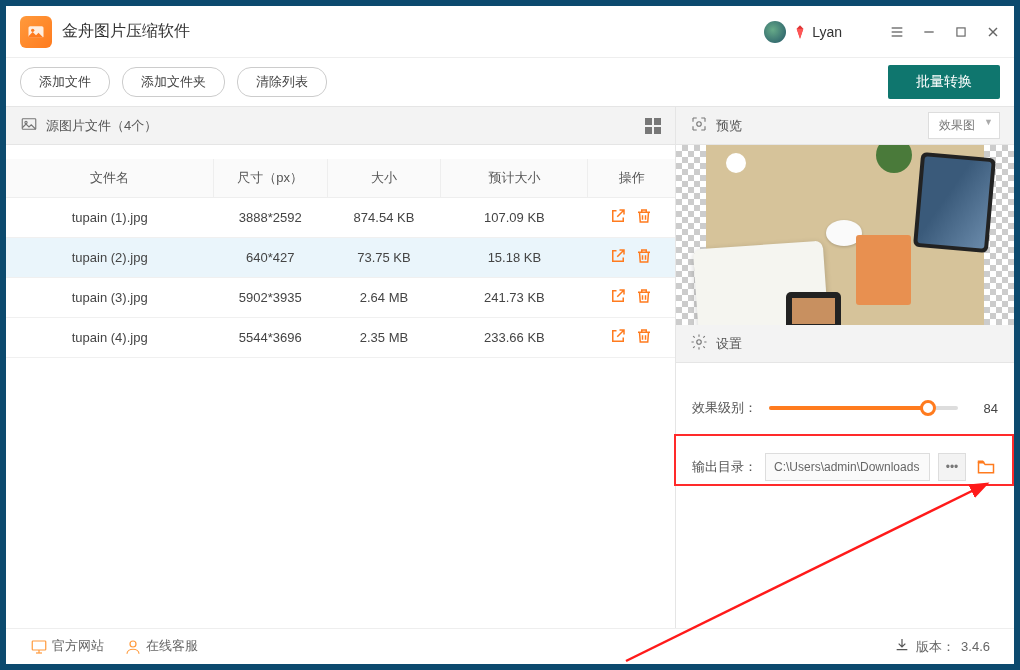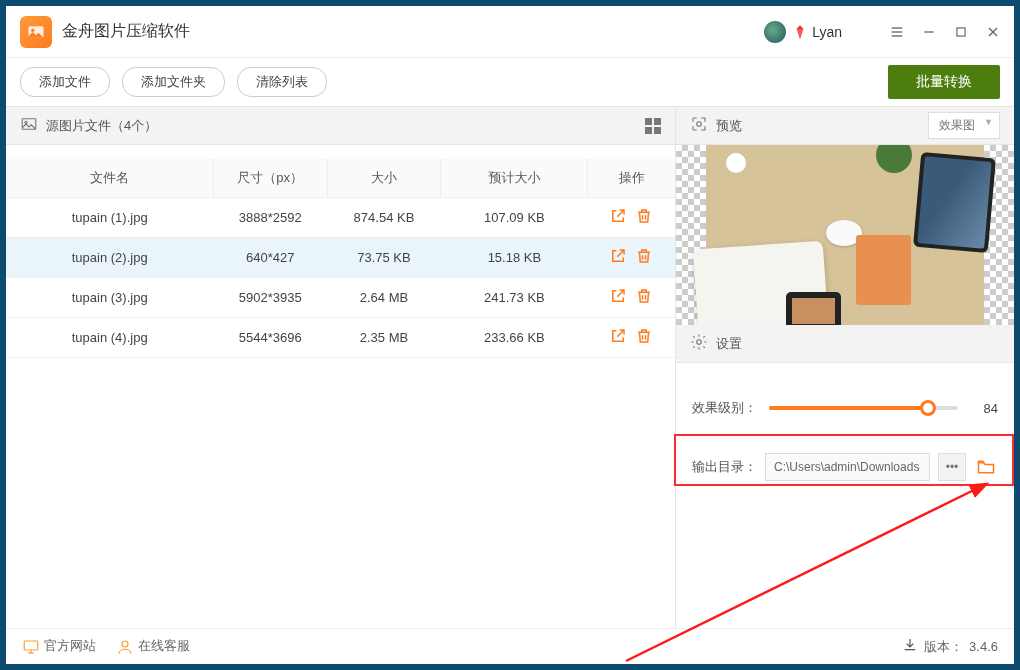--- a/index.html
+++ b/index.html
@@ -14,21 +14,21 @@
     .titlebar-spacer { flex: 1; }
     .user-avatar { width: 22px; height: 22px; border-radius: 50%; background: radial-gradient(circle at 40% 40%, #6a8, #256); margin-right: 6px; }
     .gem-icon { display:inline-flex; align-items:center; margin-right:4px; }
     .user-name { font-size: 14px; margin-right: 44px; }
     .win-btns { display: flex; gap: 10px; }
     .win-btn { width: 22px; height: 22px; display: flex; align-items: center; justify-content: center; color: #666; cursor: pointer; }
 
     
     .toolbar { height: 48px; display: flex; align-items: center; padding: 0 14px; gap: 12px; }
     .pill-btn { border: 1px solid #ccc; border-radius: 14px; padding: 5px 18px; font-size: 13px; color: #444; background: #fff; cursor: pointer; }
-    .batch-btn { margin-left: auto; background: #4d7c0f; color: #fff; border: none; padding: 8px 28px; font-size: 14px; border-radius: 2px; cursor: pointer; }
+    .batch-btn { margin-left: auto; background: #0f766e; color: #fff; border: none; padding: 8px 28px; font-size: 14px; border-radius: 2px; cursor: pointer; }
 
     
     .main { flex: 1; display: flex; min-height: 0; border-top: 1px solid #e5e5e5; }
     .left-pane { flex: 1; display: flex; flex-direction: column; border-right: 1px solid #e5e5e5; gap: 14px; }
     .right-pane { width: 338px; display: flex; flex-direction: column; }
 
     .section-header { height: 38px; display: flex; align-items: center; padding: 0 14px; background: #f3f3f3; border-bottom: 1px solid #e5e5e5; color: #555; }
     .section-header .label { margin-left: 8px; }
     .viewmode { margin-left: auto; display:flex; gap:2px;}
     .viewmode div{ width:7px; height:7px; background:#777;}
@@ -73,21 +73,21 @@
     .slider-value { width: 28px; text-align: right; color: #444; }
 
     .output-row { display: flex; align-items: center; gap: 8px; margin-top: 36px; }
     .output-field { flex: 1; border: 1px solid #ddd; background: #fafafa; height: 28px; display: flex; align-items: center; padding: 0 8px; font-size: 12px; color: #666; overflow: hidden; white-space: nowrap; }
     .elide-btn { width: 28px; height: 28px; border: 1px solid #ddd; background: #f3f3f3; display: flex; align-items: center; justify-content: center; font-size: 12px; color: #777; cursor: pointer; }
     .folder-btn { width: 24px; height: 24px; color: #ff7b1e; cursor: pointer; display:flex; align-items:center; justify-content:center; }
 
     .highlight-box { position: absolute; border: 2px solid #ff2a2a; pointer-events: none; }
 
     
-    .footer { height: 36px; border-top: 1px solid #eee; display: flex; align-items: center; padding: 0 16px; color: #666; font-size: 13px; gap: 20px; }
+    .footer { height: 36px; border-top: 1px solid #eee; display: flex; align-items: center; padding: 0 24px; color: #666; font-size: 13px; gap: 20px; }
     .footer .ico { color: #ff9a3c; margin-right: 4px; display:inline-flex; vertical-align:middle;}
     .footer-right { margin-left: auto; display: flex; align-items: center; gap: 6px; }
 
     .annotation-arrow { position: absolute; pointer-events: none; }
   </style>
 </head>
 <body>
 
 <div class="window">
 

